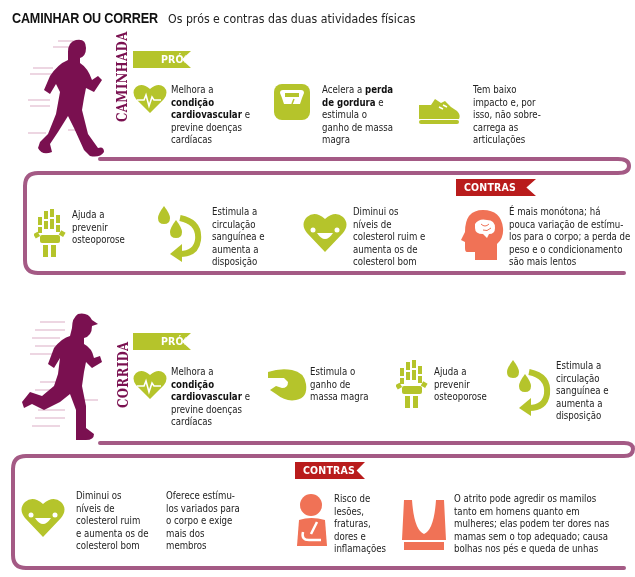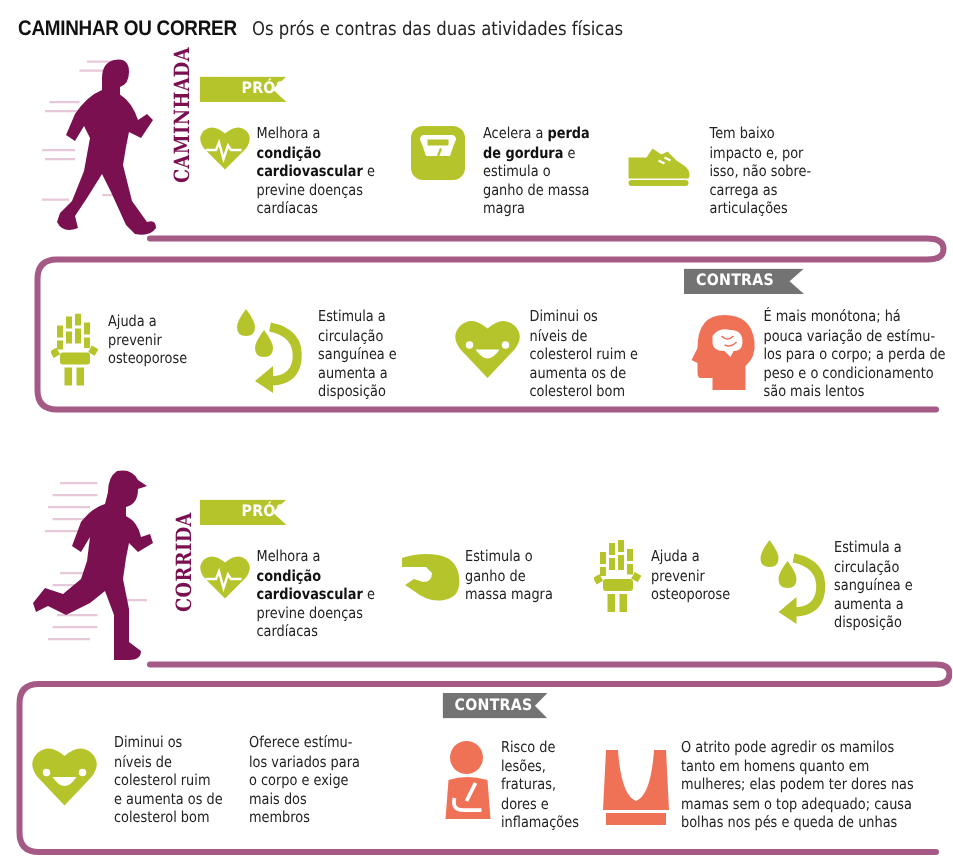--- a/index.html
+++ b/index.html
@@ -5,21 +5,21 @@
   * { box-sizing: border-box; margin: 0; padding: 0; }
   html, body { width: 635px; height: 577px; background: #ffffff; overflow: hidden; }
   body { position: relative; font-family: "DejaVu Sans Condensed", "DejaVu Sans", sans-serif; color: #222; }
   .abs { position: absolute; }
   .title { left: 12px; top: 10px; font-family: "Liberation Sans", sans-serif; font-weight: bold; font-size: 14px; letter-spacing: -0.2px; color: #111; transform: scaleX(0.9); transform-origin: left center; }
   .subtitle { left: 168px; top: 11px; font-family: "DejaVu Sans", sans-serif; font-size: 12.5px; color: #222; transform: scaleX(0.88); transform-origin: left center; white-space: nowrap; }
   .track { position: absolute; left: 0; top: 0; }
   .tag { position: absolute; height: 17px; color: #fff; font-family: "DejaVu Sans", sans-serif; font-weight: bold; font-size: 10.5px; line-height: 17px; padding-left: 8px; letter-spacing: 0.2px; }
   .tag span { display: inline-block; transform: scaleX(0.9); transform-origin: left center; }
   .tag.pros { background: #b5c42b; clip-path: polygon(0 0, 100% 0, 84% 50%, 100% 100%, 0 100%); padding-left: 28px; }
-  .tag.contras { background: #737373; clip-path: polygon(0 0, 100% 0, 88% 50%, 100% 100%, 0 100%); }
+  .tag.contras { background: #b91c1c; clip-path: polygon(0 0, 100% 0, 88% 50%, 100% 100%, 0 100%); }
   .txt { position: absolute; font-family: "DejaVu Sans", sans-serif; font-size: 10px; line-height: 12.6px; color: #222; white-space: nowrap; transform: scaleX(0.86); transform-origin: left top; }
   .txt b { font-weight: bold; color: #111; }
   .vlabel { position: absolute; font-family: "DejaVu Serif", serif; font-weight: bold; color: #7a1050; font-size: 14px; transform: rotate(-90deg) scaleX(0.85); transform-origin: left top; white-space: nowrap; letter-spacing: 0.3px; }
   .icon { position: absolute; }
 </style>
 </head>
 <body>
 
 <div class="abs title">CAMINHAR OU CORRER</div>
 <div class="abs subtitle">Os prós e contras das duas atividades físicas</div>

